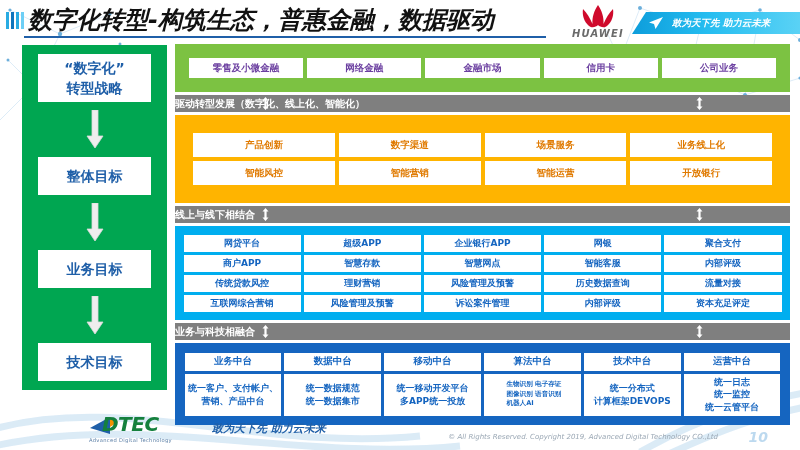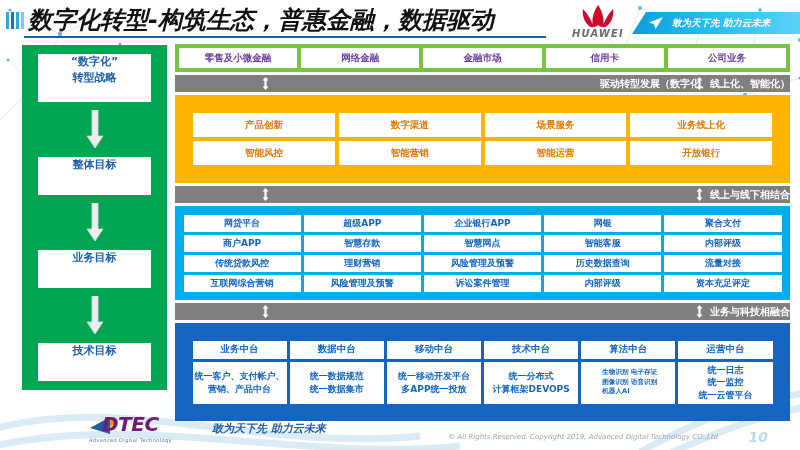--- a/index.html
+++ b/index.html
@@ -46,46 +46,46 @@
   }
 
   
   .left-col {
     position: absolute; left: 22px; top: 45px; width: 145px; height: 345px;
     background: #00a651; z-index: 3; padding: 9px 16px;
     display: flex; flex-direction: column; align-items: center;
   }
   .strat-box {
     width: 100%; background: #ffffff; color: #1f5fa8;
-    font-size: 11px; font-weight: bold; text-align: center;
-    display: flex; flex-direction: column; align-items: center;
+    font-size: 14px; font-weight: bold; text-align: center;
+    display: flex; flex-direction: column; justify-content: center; align-items: center;
     line-height: 1.45;
   }
   .strat-box.tall { height: 48px; }
   .strat-box.short { height: 38px; }
   .arrow-down { width: 18px; flex: 1 1 auto; display: flex; align-items: center; justify-content: center; }
 
   
   .right-col { position: absolute; left: 175px; top: 44px; width: 615px; z-index: 3; }
 
   .band { width: 100%; position: relative; }
   .band-inner { display: flex; flex-wrap: wrap; }
 
   
-  .green-band { background: #7cc242; padding: 2px; margin-bottom: 0; }
+  .green-band { background: #7cc242; padding: 12px; margin-bottom: 0; }
   .green-band .cell {
     background: #ffffff; height: 20px; margin: 2px; flex: 1 1 0;
     display: flex; align-items: center; justify-content: center;
     font-size: 9.5px; color: #6b3fa0; font-weight: bold; white-space: nowrap;
   }
 
   
   .gray-bar {
     height: 17px; background: #7f7f7f; margin: 3px 0;
-    display: flex; align-items: center; justify-content: flex-end; position: relative;
+    display: flex; align-items: center; justify-content: flex-start; position: relative;
   }
   .gray-bar .label { font-size: 10px; color: #ffffff; font-weight: bold; white-space: nowrap; }
   .gray-bar .ud-arrow { position: absolute; top: 2px; width: 9px; height: 13px; }
   .gray-bar .ud-arrow.a1 { left: 86px; }
   .gray-bar .ud-arrow.a2 { right: 86px; }
 
   
   .orange-band { background: #ffb400; padding: 16px; }
   .orange-band .row { display: flex; }
   .orange-band .cell {
@@ -97,21 +97,21 @@
   
   .cyan-band { background: #00aeef; padding: 7px; }
   .cyan-band .row { display: flex; }
   .cyan-band .cell {
     background: #ffffff; height: 17px; margin: 1.5px; flex: 1 1 0;
     display: flex; align-items: center; justify-content: center;
     font-size: 9px; color: #1565c0; font-weight: bold; white-space: nowrap;
   }
 
   
-  .blue-band { background: #1565c0; padding: 16px; }
+  .blue-band { background: #1565c0; padding: 8px; }
   .blue-band .row { display: flex; }
   .blue-band .col {
     flex: 1 1 0; margin: 1.5px; display: flex; flex-direction: column;
   }
   .blue-band .head {
     background: #ffffff; height: 18px; margin-bottom: 3px;
     display: flex; align-items: center; justify-content: center;
     font-size: 9.5px; color: #1565c0; font-weight: bold; white-space: nowrap;
   }
   .blue-band .body {
@@ -120,21 +120,21 @@
     font-size: 9px; color: #1565c0; font-weight: bold; line-height: 1.35;
     padding: 0 2px; white-space: pre-line;
   }
   .blue-band .body.tiny { font-size: 6.6px; line-height: 1.45; text-align: left; padding-left: 5px; }
 
   
   .footer { position: absolute; left: 0; bottom: 0; width: 800px; height: 48px; z-index: 4; }
   .dtec-logo { position: absolute; left: 88px; bottom: 10px; width: 120px; height: 26px; }
   .dtec-word {
     position: absolute; left: 102px; bottom: 14px;
-    font-size: 20px; font-weight: bold; font-style: italic; color: #701a75;
+    font-size: 20px; font-weight: bold; font-style: italic; color: #15803d;
     letter-spacing: -0.5px;
   }
   .dtec-sub {
     position: absolute; left: 89px; bottom: 7px;
     font-size: 5.2px; color: #5b7fa6; letter-spacing: 0.3px; white-space: nowrap;
   }
   .footer-slogan {
     position: absolute; left: 212px; bottom: 14px;
     font-size: 11px; font-style: italic; font-weight: bold; color: #1f5fa8; white-space: nowrap;
   }
@@ -413,29 +413,29 @@
         <div class="head">数据中台</div>
         <div class="body">统一数据规范
 统一数据集市</div>
       </div>
       <div class="col">
         <div class="head">移动中台</div>
         <div class="body">统一移动开发平台
 多APP统一投放</div>
       </div>
       <div class="col">
-        <div class="head">技术中台</div>
-        <div class="body">统一分布式
-计算框架DEVOPS</div>
-      </div>
-      <div class="col">
         <div class="head">算法中台</div>
         <div class="body tiny">生物识别 电子存证
 图像识别 语音识别
 机器人AI</div>
+      </div>
+      <div class="col">
+        <div class="head">技术中台</div>
+        <div class="body">统一分布式
+计算框架DEVOPS</div>
       </div>
       <div class="col">
         <div class="head">运营中台</div>
         <div class="body">统一日志
 统一监控
 统一云管平台</div>
       </div>
     </div>
   </div>
 

